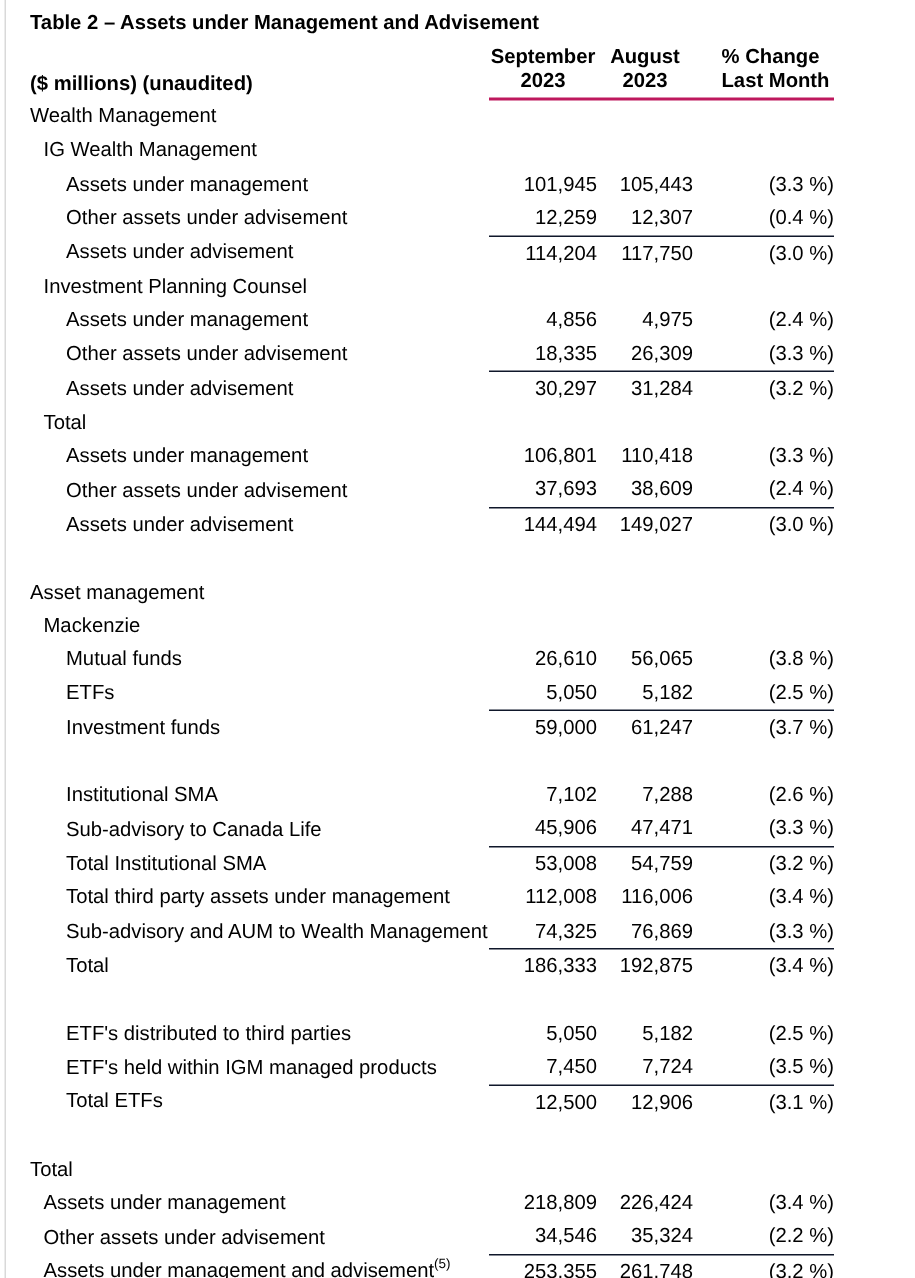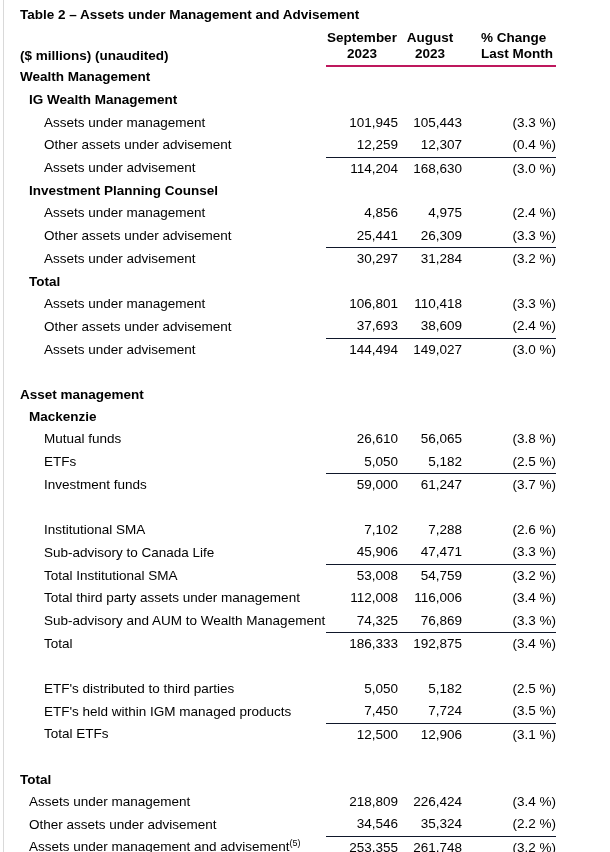--- a/index.html
+++ b/index.html
@@ -47,21 +47,21 @@
     padding: 0;
     line-height: 22.4px;
     height: 22.4px;
     font-size: 13.5px;
     vertical-align: middle;
   }
   td.lbl { text-align: left; white-space: nowrap; }
   td.num { text-align: right; white-space: nowrap; }
   td.rule { border-bottom: 1px solid #0f172a; }
   tr.spacer td { height: 22.4px; }
-  .b { font-weight: 700; }
+  .b { font-weight: 400; }
   .ind0 { padding-left: 0; }
   .ind1 { padding-left: 9px; }
   .ind2 { padding-left: 24px; }
   sup { font-size: 9px; line-height: 0; }
 </style>
 </head>
 <body>
 
 <div class="left-edge"></div>
 
@@ -112,38 +112,38 @@
       </tr>
       <tr>
         <td class="lbl ind2">Other assets under advisement</td>
         <td class="num rule">12,259</td>
         <td class="num rule">12,307</td>
         <td class="num rule">(0.4 %)</td>
       </tr>
       <tr>
         <td class="lbl ind2">Assets under advisement</td>
         <td class="num">114,204</td>
-        <td class="num">168,630</td>
+        <td class="num">117,750</td>
         <td class="num">(3.0 %)</td>
       </tr>
       <tr>
         <td class="lbl ind1 b">Investment Planning Counsel</td>
         <td class="num"></td>
         <td class="num"></td>
         <td class="num"></td>
       </tr>
       <tr>
         <td class="lbl ind2">Assets under management</td>
         <td class="num">4,856</td>
         <td class="num">4,975</td>
         <td class="num">(2.4 %)</td>
       </tr>
       <tr>
         <td class="lbl ind2">Other assets under advisement</td>
-        <td class="num rule">25,441</td>
+        <td class="num rule">18,335</td>
         <td class="num rule">26,309</td>
         <td class="num rule">(3.3 %)</td>
       </tr>
       <tr>
         <td class="lbl ind2">Assets under advisement</td>
         <td class="num">30,297</td>
         <td class="num">31,284</td>
         <td class="num">(3.2 %)</td>
       </tr>
       <tr>

